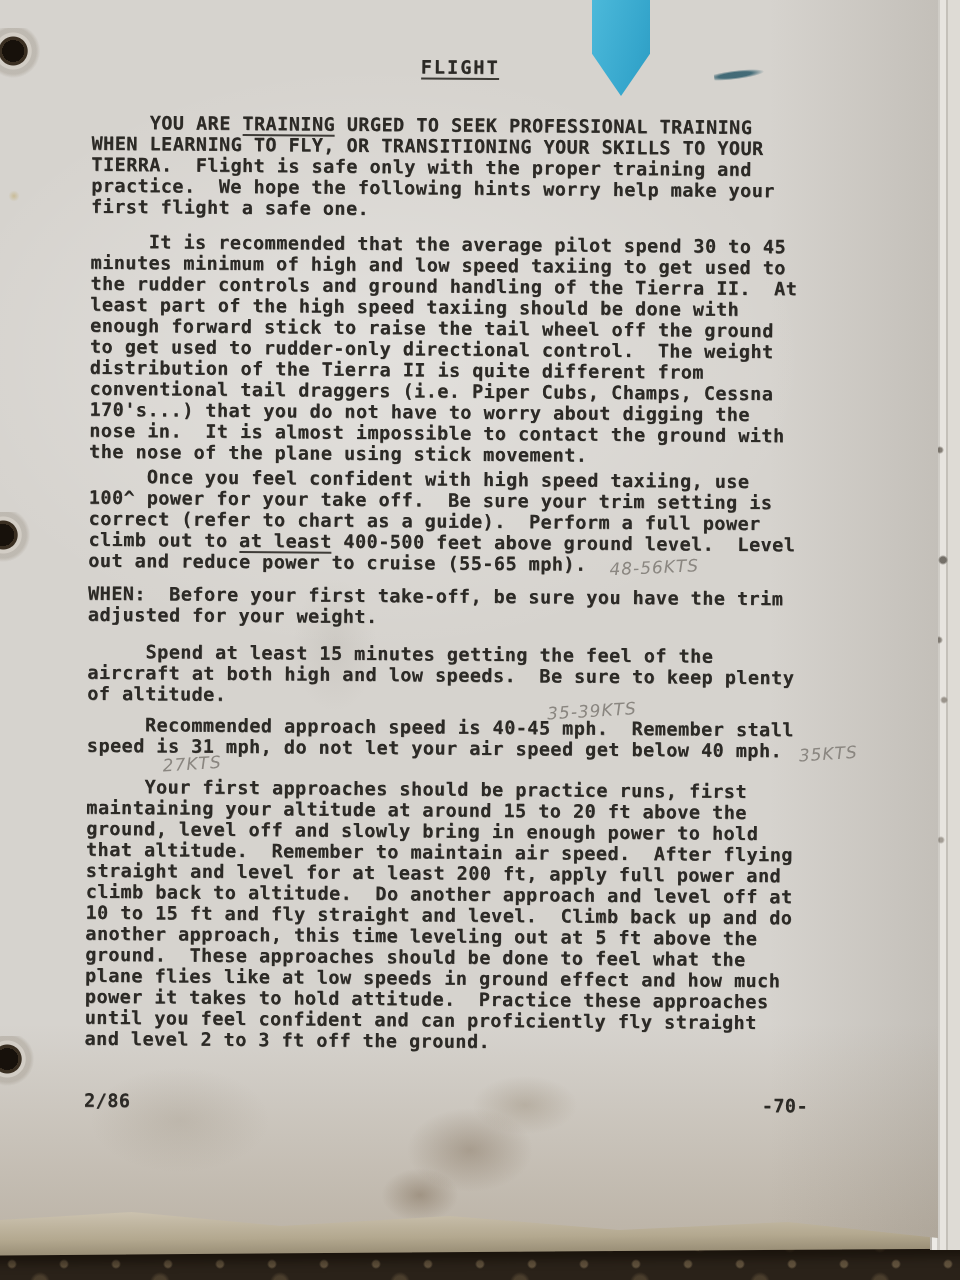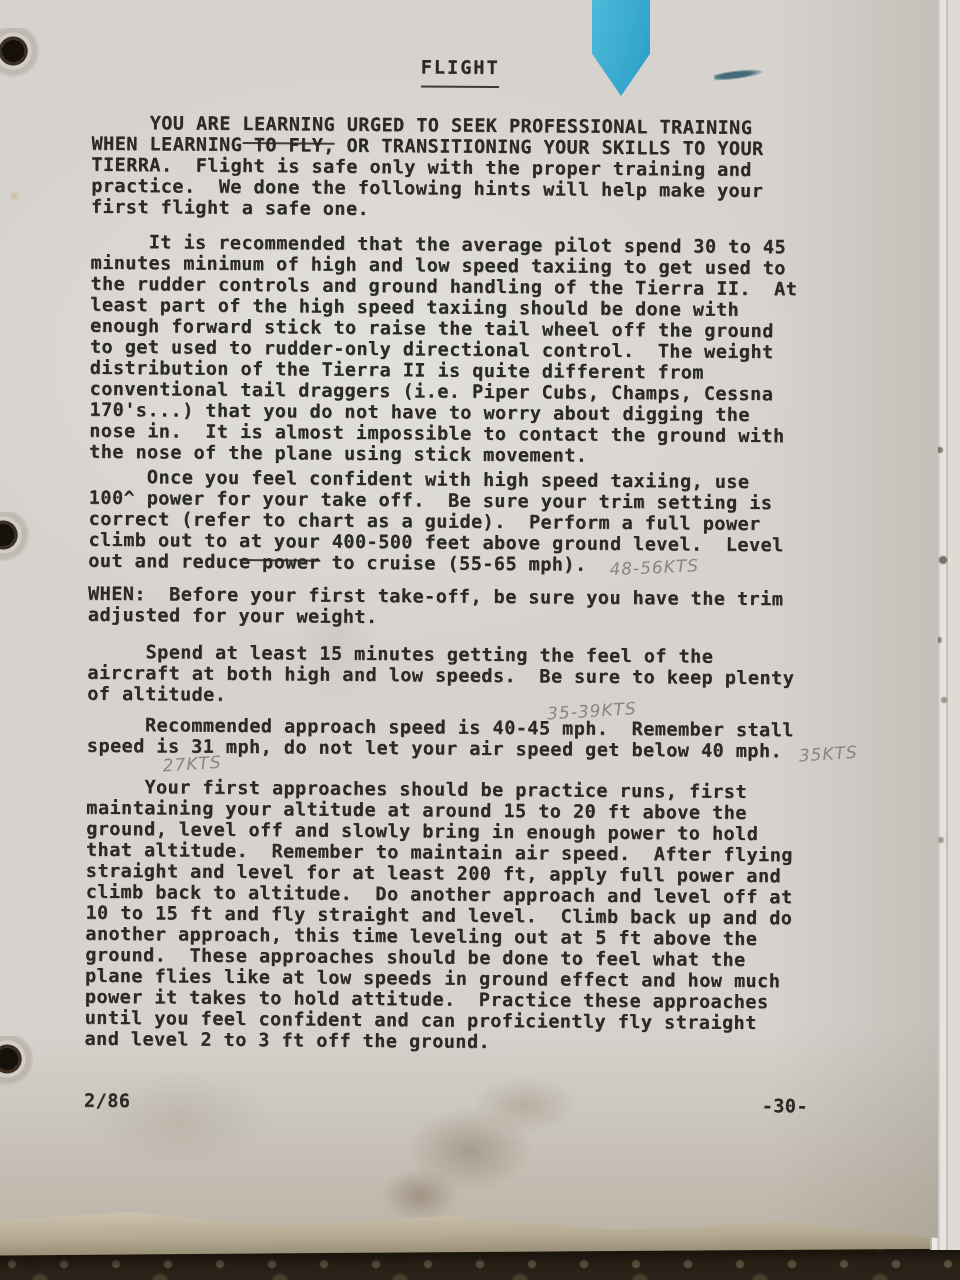--- a/index.html
+++ b/index.html
@@ -87,21 +87,21 @@
   .text-block{position:absolute;inset:0;transform:rotate(.45deg);transform-origin:110px 90px;}
   .t{
     position:absolute;left:92px;width:724px;margin:0;
     white-space:pre-wrap;
     font:bold 18.5px/21px "DejaVu Sans Mono", monospace;
     letter-spacing:.45px;
     color:#2c2a26;
     text-shadow:.3px .3px .4px rgba(44,42,38,.55);
   }
   .title{top:54px;text-align:center;transform:translateX(6px);letter-spacing:2px;}
-  .u{border-bottom:2px solid rgba(44,42,38,.9);padding-bottom:8px;}
+  .u{border-bottom:2px solid rgba(44,42,38,.9);padding-bottom:0px;}
   #p1{top:112px;} #p2{top:231px;} #p3{top:466px;}
   #note{top:583px;} #p5{top:641px;} #p6{top:714px;} #p7{top:776px;}
   #footer{top:1090px;display:flex;justify-content:space-between;}
 
   
   .hand{
     font:italic 17px/17px "DejaVu Sans", sans-serif;
     color:#8a8680;font-weight:normal;letter-spacing:1px;
     text-shadow:none;white-space:nowrap;
   }
@@ -134,42 +134,42 @@
     </div>
     <div class="hole" id="hole-3">
 
       <div class="hole-core"></div>
     </div>
 
     <div class="text-block">
 
       <p class="t title"><span class="u">FLIGHT</span></p>
 
-      <p class="t" id="p1"><span>     YOU ARE </span><span class="u">LEARNING</span><span> URGED TO SEEK PROFESSIONAL TRAINING
+      <p class="t" id="p1"><span>     YOU ARE </span><span class="u">TRAINING</span><span> URGED TO SEEK PROFESSIONAL TRAINING
 WHEN LEARNING TO FLY, OR TRANSITIONING YOUR SKILLS TO YOUR
 TIERRA.  Flight is safe only with the proper training and
-practice.  We done the following hints will help make your
+practice.  We hope the following hints worry help make your
 first flight a safe one.</span></p>
 
       <p class="t" id="p2"><span>     It is recommended that the average pilot spend 30 to 45
 minutes minimum of high and low speed taxiing to get used to
 the rudder controls and ground handling of the Tierra II.  At
 least part of the high speed taxiing should be done with
 enough forward stick to raise the tail wheel off the ground
 to get used to rudder-only directional control.  The weight
 distribution of the Tierra II is quite different from
 conventional tail draggers (i.e. Piper Cubs, Champs, Cessna
 170's...) that you do not have to worry about digging the
 nose in.  It is almost impossible to contact the ground with
 the nose of the plane using stick movement.</span></p>
 
       <p class="t" id="p3"><span>     Once you feel confident with high speed taxiing, use
 100^ power for your take off.  Be sure your trim setting is
 correct (refer to chart as a guide).  Perform a full power
-climb out to </span><span class="u">at your</span><span> 400-500 feet above ground level.  Level
+climb out to </span><span class="u">at least</span><span> 400-500 feet above ground level.  Level
 out and reduce power to cruise (55-65 mph).  </span><span class="hand hand-inline">48-56KTS</span></p>
 
       <p class="t" id="note"><span>WHEN:</span><span>  Before your first take-off, be sure you have the trim
 adjusted for your weight.</span></p>
 
       <p class="t" id="p5"><span>     Spend at least 15 minutes getting the feel of the
 aircraft at both high and low speeds.  Be sure to keep plenty
 of altitude.</span></p>
 
       <p class="t" id="p6"><span>     Recommended approach speed is 40-45 mph.  Remember stall
@@ -184,18 +184,18 @@
 10 to 15 ft and fly straight and level.  Climb back up and do
 another approach, this time leveling out at 5 ft above the
 ground.  These approaches should be done to feel what the
 plane flies like at low speeds in ground effect and how much
 power it takes to hold attitude.  Practice these approaches
 until you feel confident and can proficiently fly straight
 and level 2 to 3 ft off the ground.</span></p>
 
       <div class="t" id="footer">
         <span>2/86</span>
-        <span>-30-</span>
+        <span>-70-</span>
       </div>
 
     </div>
   </div>
 </div>
 
 </body></html>

